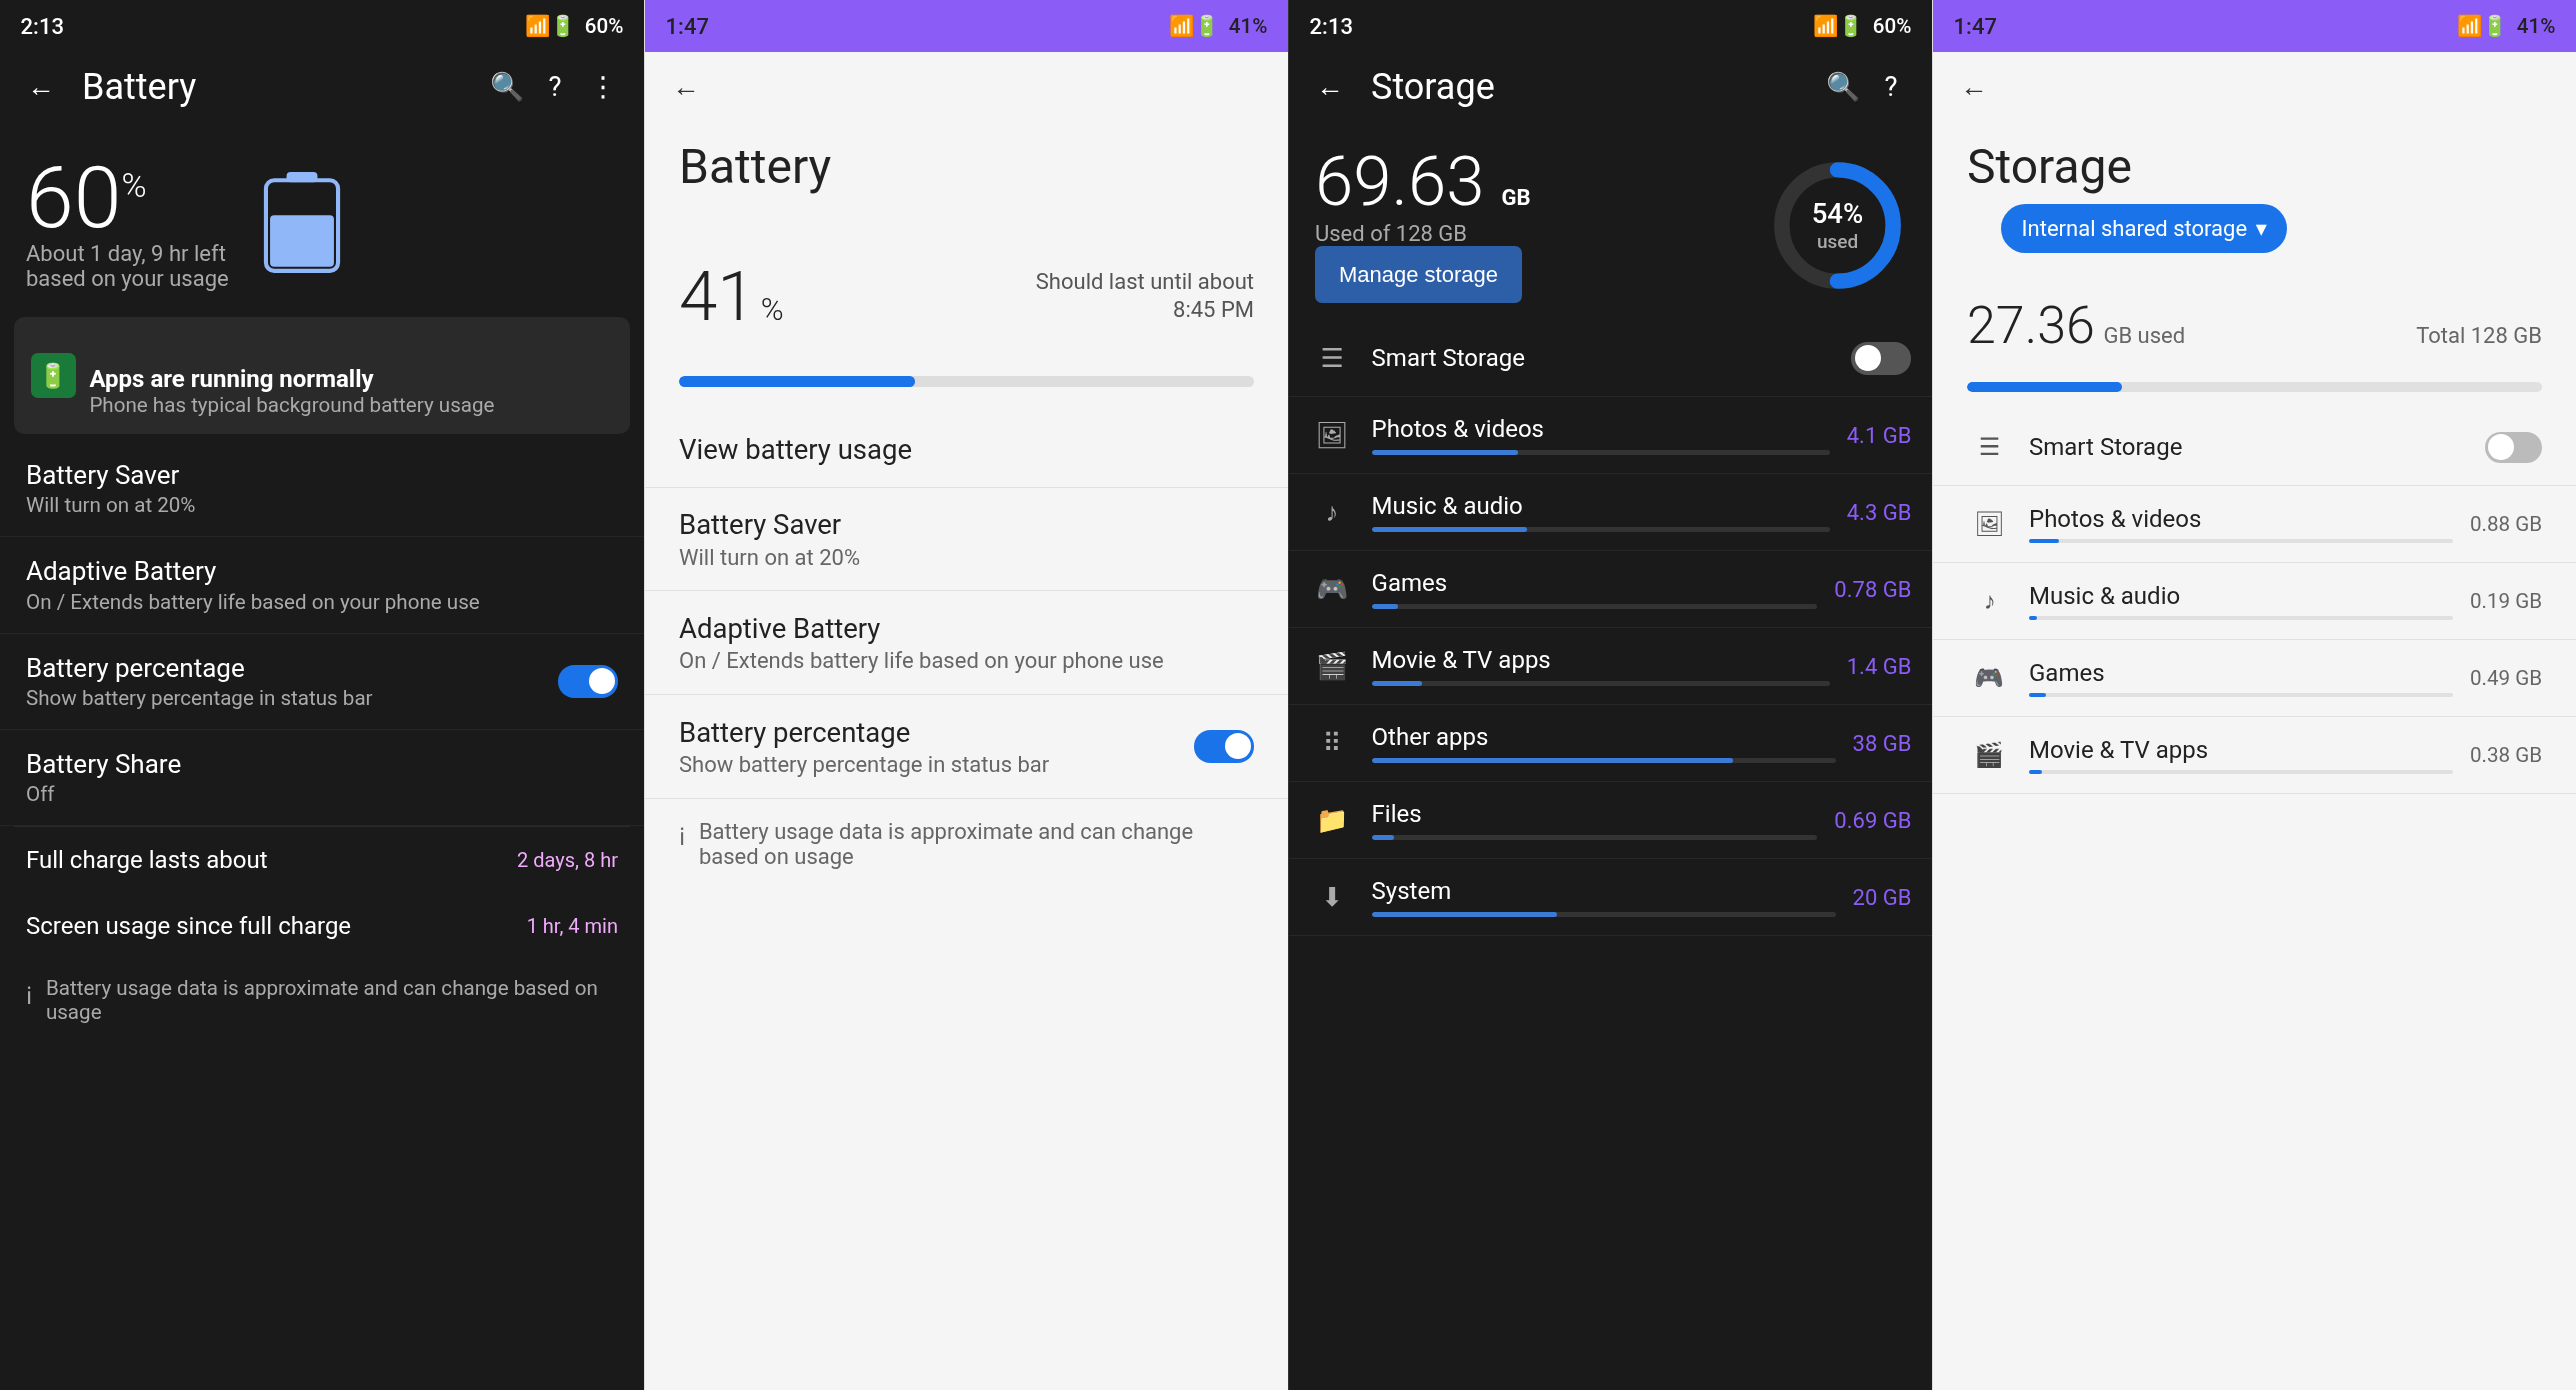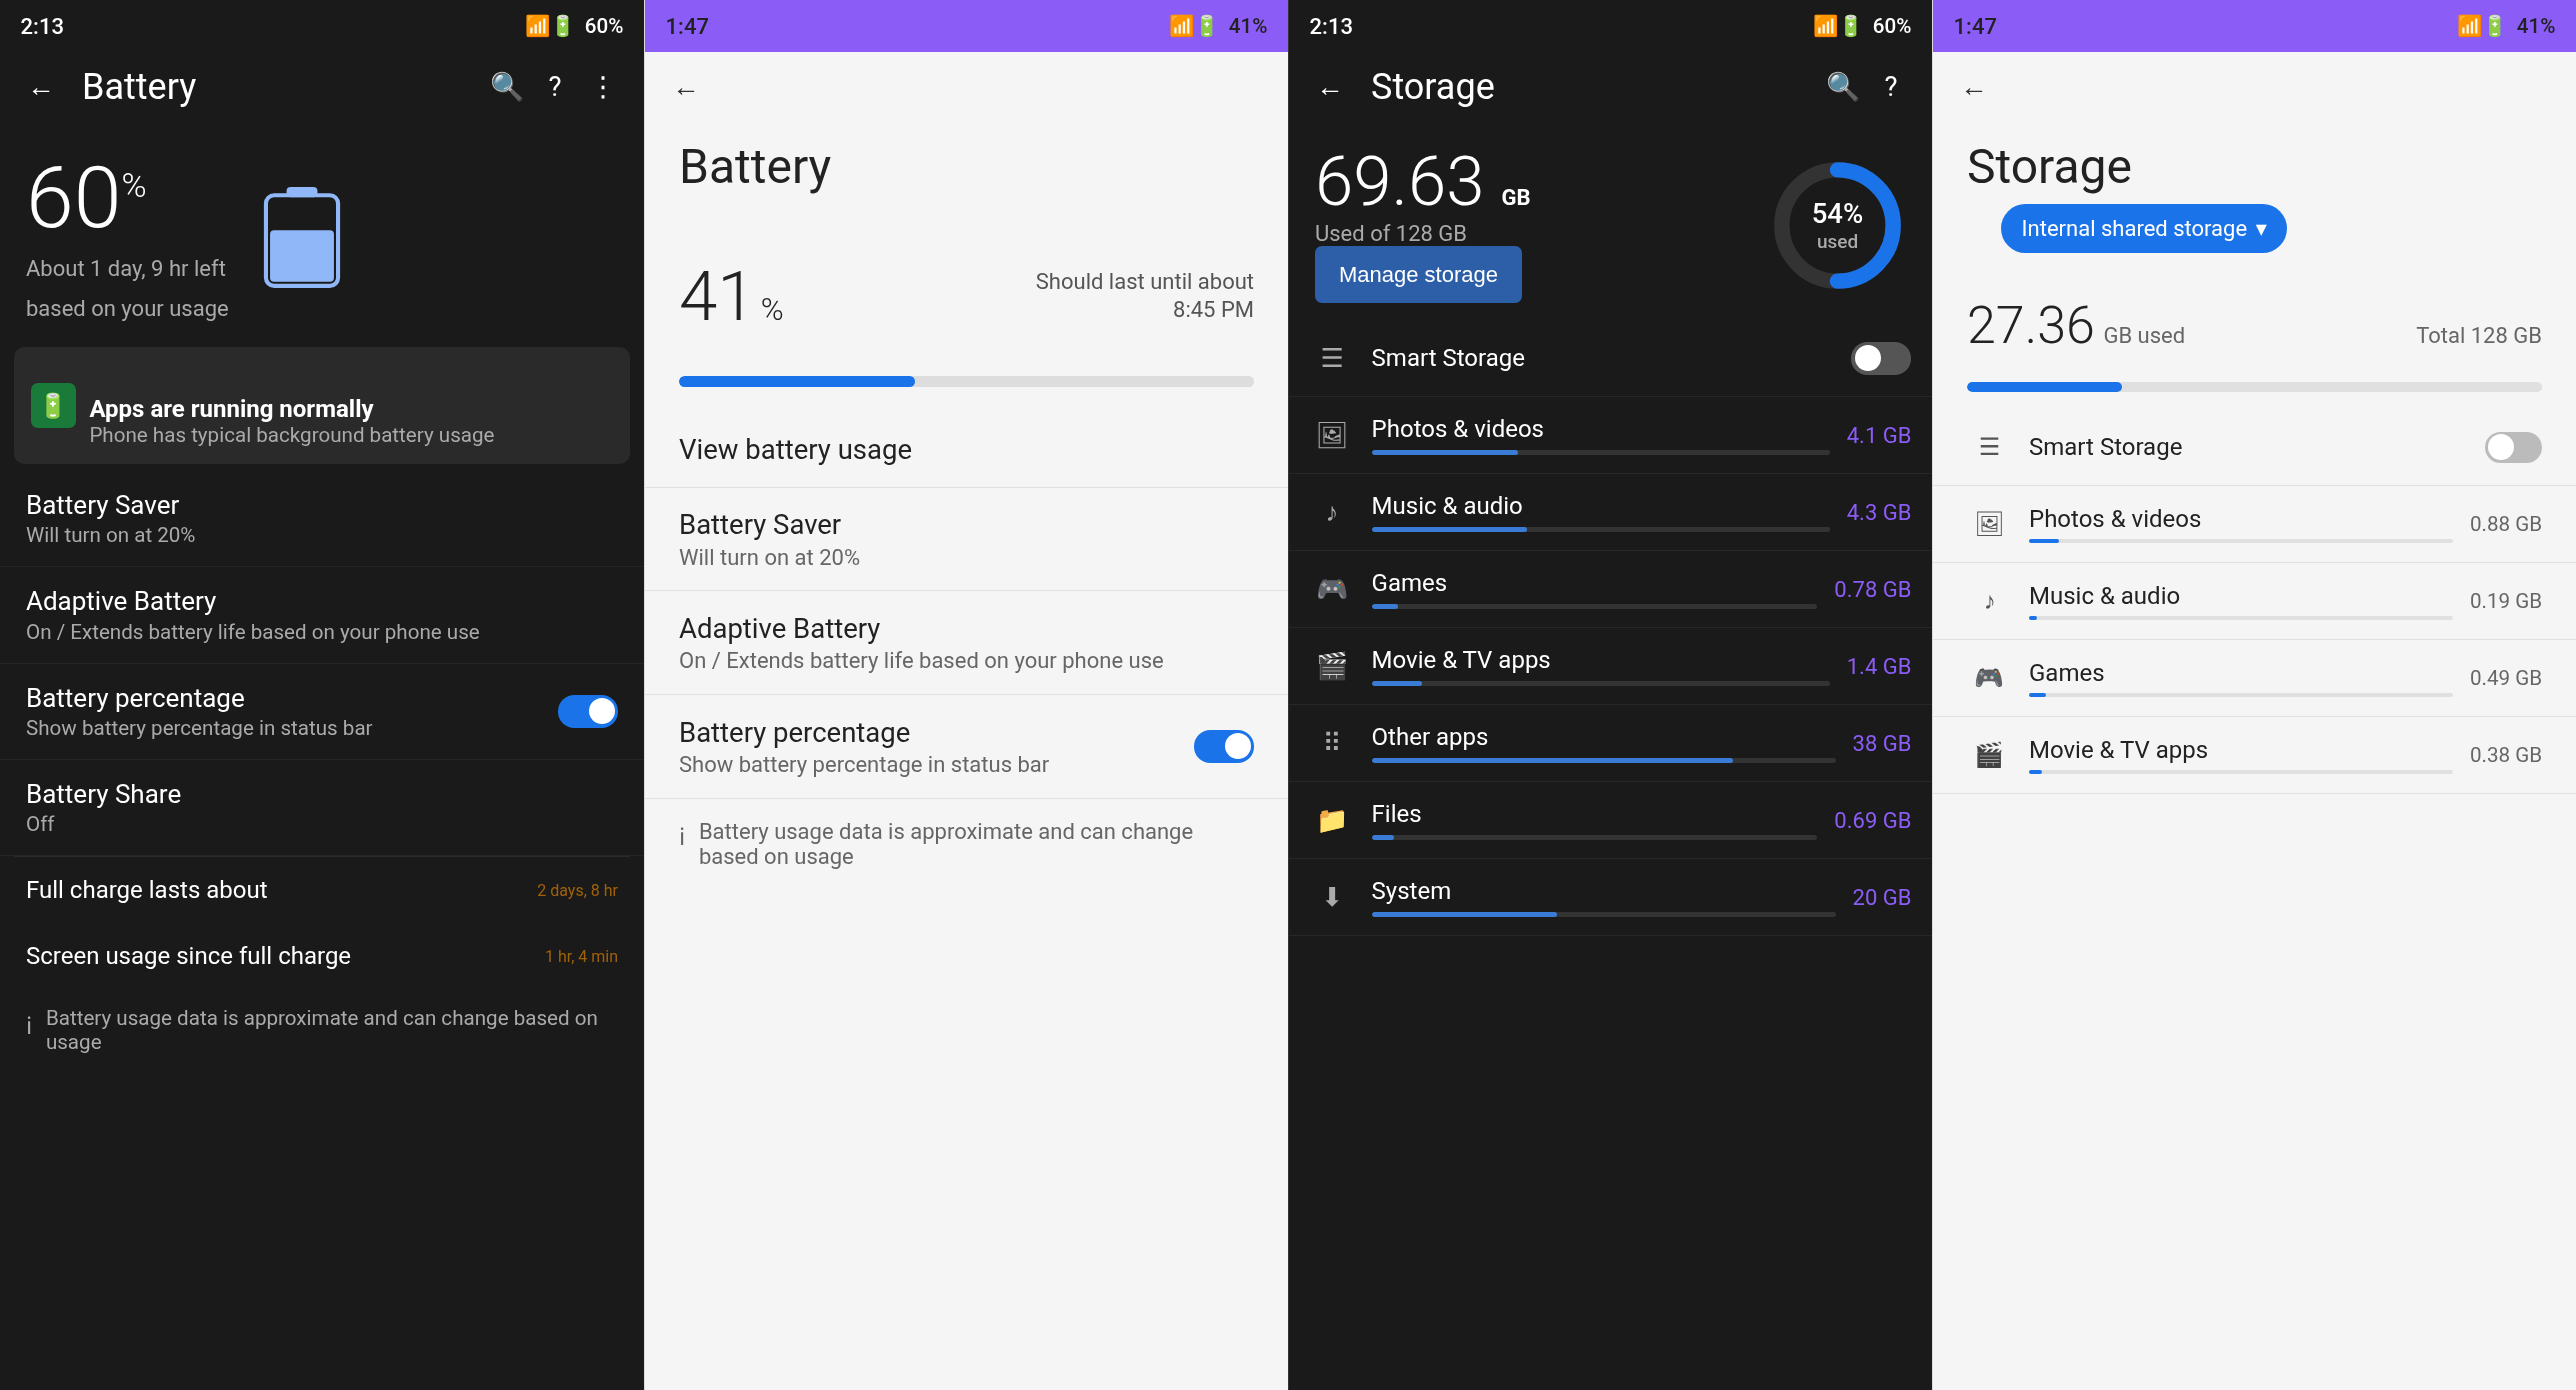--- a/index.html
+++ b/index.html
@@ -103,21 +103,21 @@
       font-weight: 300;
       line-height: 1;
     }
     .battery-percent-large sup {
       font-size: 34px;
       vertical-align: super;
     }
     .battery-subtitle {
       font-size: 22px;
       color: #aaa;
-      margin-top: 15px;
+      margin-top: 0;
     }
 
     
     .status-card {
       margin: 0 13.7px 6.9px;
       background: #2a2a2a;
       border-radius: 10.3px;
       padding: 17px 17px;
       display: flex;
       align-items: center;
@@ -194,21 +194,21 @@
       margin: 0 13.7px;
     }
 
     .full-charge-row {
       display: flex;
       justify-content: space-between;
       align-items: center;
       padding: 19px 26px;
     }
     .full-charge-row .item-title { font-size: 24px; }
-    .full-charge-row .item-value { font-size: 16px; color: #a16207; }
+    .full-charge-row .item-value { font-size: 20px; color: #f0abfc; }
 
     .footer-note {
       display: flex;
       align-items: flex-start;
       gap: 13.7px;
       padding: 17px 26px;
       font-size: 20.6px;
       color: #aaa;
     }
     .footer-note .info-icon { font-size: 24px; flex-shrink: 0; margin-top: 1.7px; }

